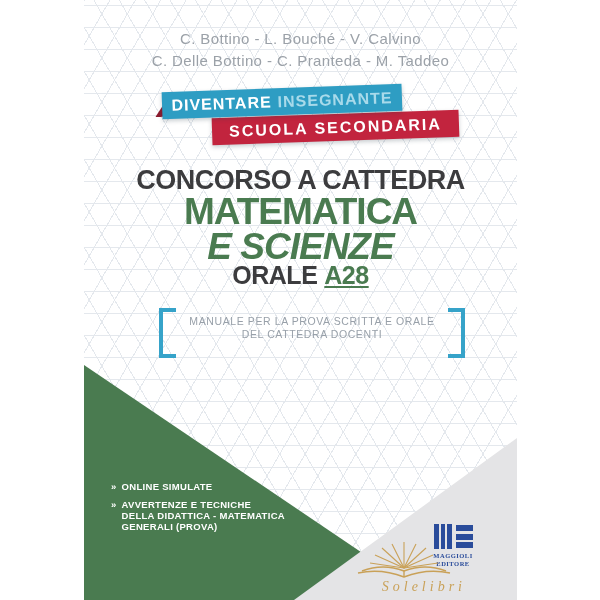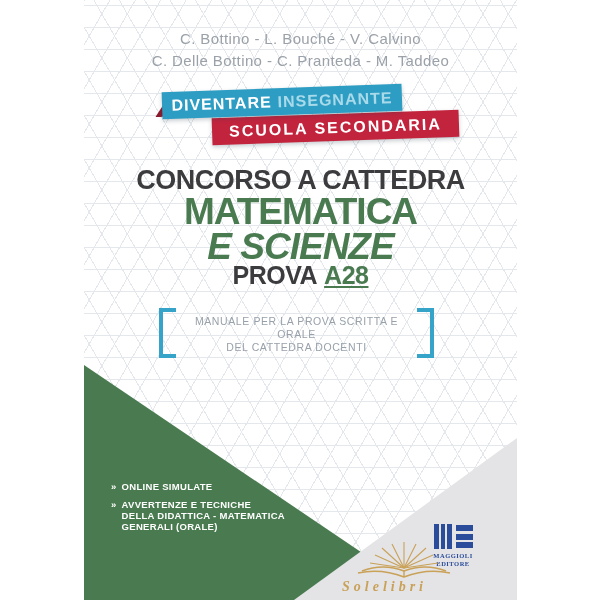--- a/index.html
+++ b/index.html
@@ -34,21 +34,21 @@
     background:var(--fold_red); clip-path:polygon(100% 0,100% 100%,0 100%);
     transform:rotate(-2deg); z-index:1;
   }
   .t-line { position:absolute; left:0; width:100%; text-align:center; font-weight:bold; line-height:1; }
   .kicker   { top:167px; font-size:27px; letter-spacing:-.5px; color:var(--dark_text); }
   .title-1  { top:193px; font-size:37px; letter-spacing:-1px; color:var(--green); }
   .title-2  { top:228px; font-size:37px; letter-spacing:-1px; color:var(--green);font-style:italic; }
   .classline{ top:263px; font-size:25px; letter-spacing:-.5px; color:var(--dark_text); }
   .classline .code { color:var(--green); margin-left:7px;text-decoration:underline; }
   .subtitle {
-    position:absolute; left:75px; top:308px; width:275px; height:50px;
+    position:absolute; left:75px; top:308px; width:306px; height:50px;
     display:flex; align-items:stretch; justify-content:space-between;
   }
   .bracket { width:13px; border:4px solid var(--bracket_blue); }
   .bracket.left  { border-right:none; }
   .bracket.right { border-left:none; }
   .subtext {
     flex:1; padding-top:7px; text-align:center;
     color:var(--subtitle_gray); font-size:10.5px; line-height:13px; letter-spacing:.6px;
   }
   .tri-green {
@@ -69,21 +69,21 @@
   .publisher { position:absolute; left:336px; top:524px; width:66px; text-align:center; }
   .memark { width:38px; height:25px; margin:0 auto; display:flex; }
   .memark .vbars { display:flex; gap:2px; }
   .memark .vbars i { display:block; width:4.5px; height:25px; background:var(--maggioli_blue); }
   .memark .hbars { display:flex; flex-direction:column; justify-content:space-between; margin-left:4px; padding:1px 0; }
   .memark .hbars i { display:block; width:17px; height:6px; background:var(--maggioli_blue); }
   .pubname {
     margin-top:3px; font-family:"Liberation Serif", serif; font-weight:bold;
     font-size:6.5px; line-height:7.5px; letter-spacing:.5px; color:var(--maggioli_blue);
   }
-  .imprint { position:absolute; left:258px; top:538px; width:124px; text-align:left;font-weight:bold; }
+  .imprint { position:absolute; left:258px; top:538px; width:124px; text-align:right; }
   .imprint svg { display:block; margin:0 auto; }
   .imprint-name {
     margin-top:-3px; font-family:"Liberation Serif", serif; font-style:italic;
     font-size:14px; letter-spacing:4px; color:var(--gold);
   }
 </style>
 </head>
 <body>
 
 <div class="stage">
@@ -102,21 +102,21 @@
     </div>
 
     <div class="ribbon ribbon-red">
       <span>SCUOLA SECONDARIA</span>
     </div>
 
     <div class="t-line kicker">CONCORSO A CATTEDRA</div>
     <div class="t-line title-1">MATEMATICA</div>
     <div class="t-line title-2">E SCIENZE</div>
     <div class="t-line classline">
-      <span>PROVA</span><span class="code">A28</span>
+      <span>ORALE</span><span class="code">A28</span>
     </div>
 
     <div class="subtitle">
       <span class="bracket left"></span>
       <div class="subtext">
         <div>MANUALE PER LA PROVA SCRITTA E ORALE</div>
         <div>DEL CATTEDRA DOCENTI</div>
       </div>
       <span class="bracket right"></span>
     </div>
@@ -129,21 +129,21 @@
         <span class="bullet">»</span>
         <span>
           <div>ONLINE SIMULATE</div>
         </span>
       </li>
       <li>
         <span class="bullet">»</span>
         <span>
           <div>AVVERTENZE E TECNICHE</div>
           <div>DELLA DIDATTICA - MATEMATICA</div>
-          <div>GENERALI (ORALE)</div>
+          <div>GENERALI (PROVA)</div>
         </span>
       </li>
     </ul>
 
     <div class="publisher">
       <div class="memark">
         <span class="vbars">
             <i></i>
             <i></i>
             <i></i>

